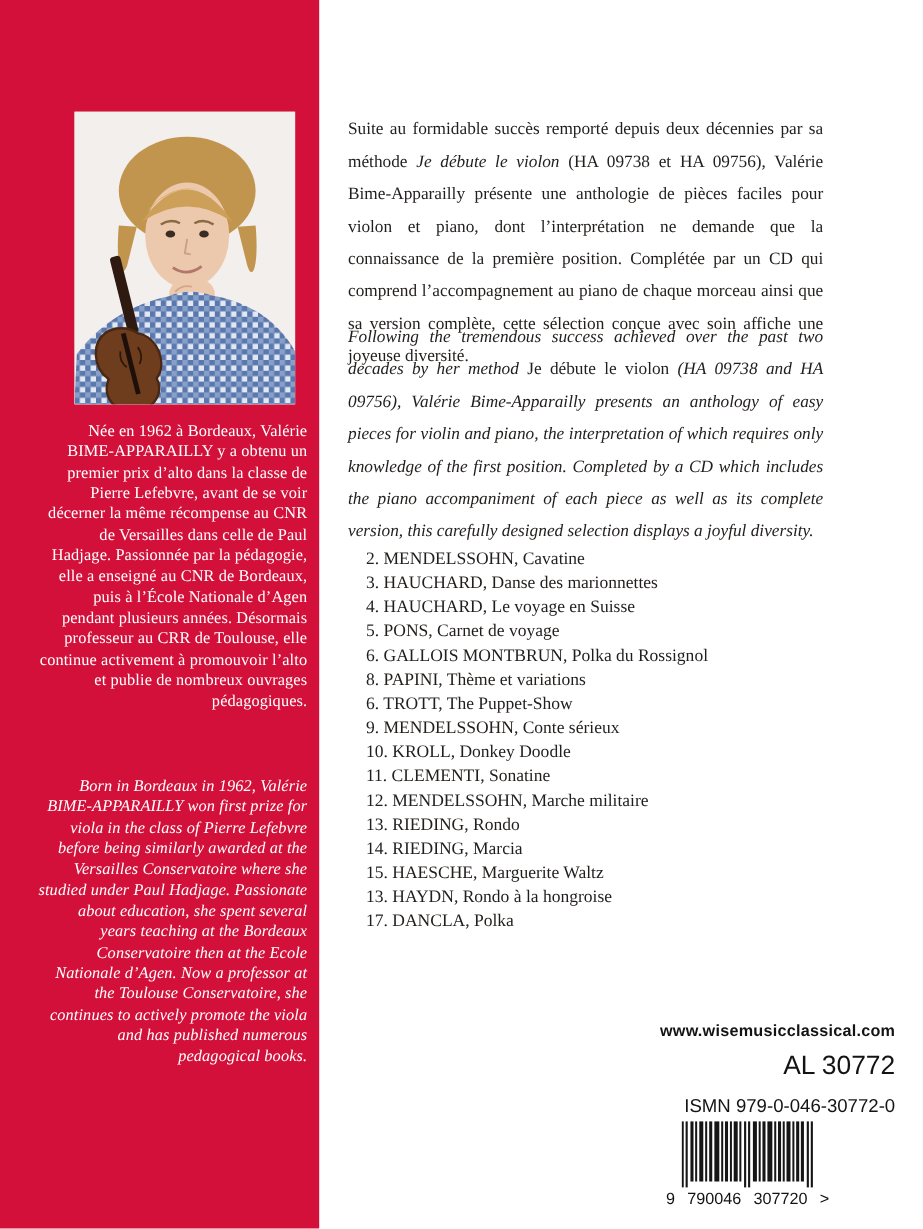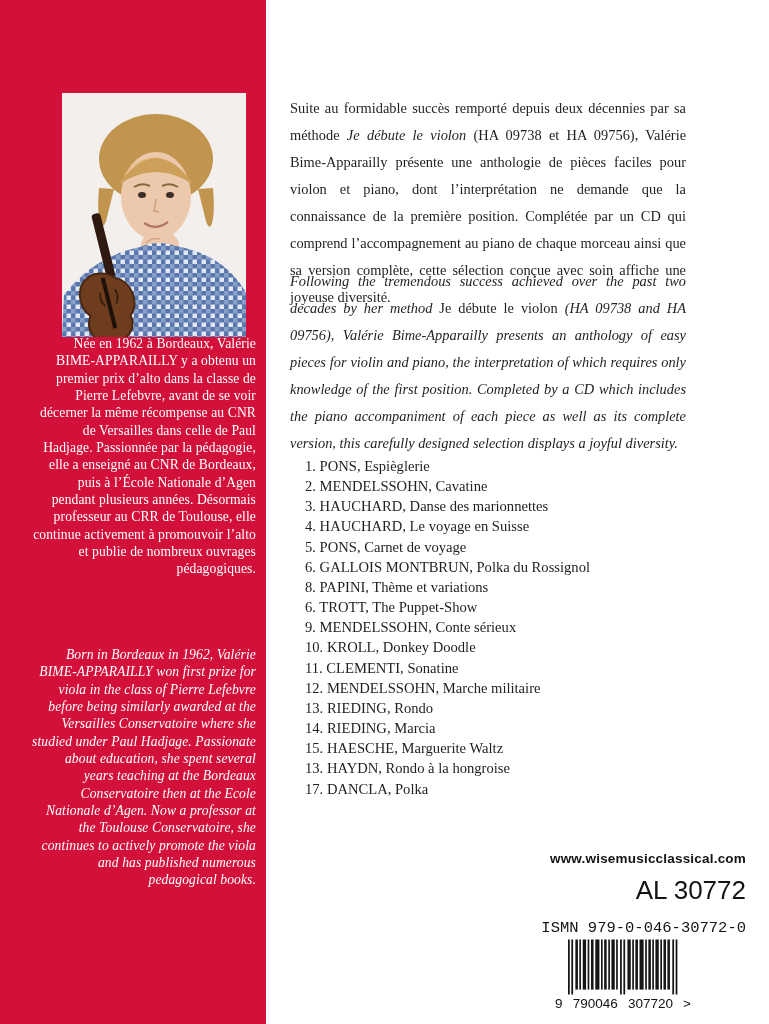--- a/index.html
+++ b/index.html
@@ -5,37 +5,37 @@
   html,body{margin:0;padding:0;background:#ffffff;}
   .page{
     position:relative;width:769px;height:1024px;background:#ffffff;
     overflow:hidden;font-family:"Liberation Serif",serif;color:#211e1c;
   }
   
   .red-band{position:absolute;left:0;top:0;width:266px;height:1024px;background:#d21039;}
   .photo{position:absolute;left:62px;top:93px;width:184px;height:244px;background:#f2efec;overflow:hidden;}
   .bio{position:absolute;left:32px;width:224px;margin:0;color:#ffffff;text-align:right;
        font-size:13.6px;line-height:17.35px;letter-spacing:0.1px;}
-  .bio-fr{top:335px;text-align:right;}
+  .bio-fr{top:350px;text-align:right;}
   .bio-en{top:646px;font-style:italic;}
   
   .intro{position:absolute;left:290px;width:396px;margin:0;text-align:justify;
          font-size:14.4px;line-height:27px;}
   .intro-fr{top:95px;}
   .intro-en{top:268px;font-style:italic;}
   .intro-fr .method{font-style:italic;}
   .intro-en .method{font-style:normal;}
   .tracklist{position:absolute;left:305px;top:456px;margin:0;padding:0;list-style:none;
              font-size:14.6px;line-height:20.15px;}
   
   .footer{position:absolute;left:500px;top:851px;width:246px;text-align:right;
           font-family:"Liberation Sans",sans-serif;color:#131313;}
   .website{font-size:13.5px;font-weight:700;letter-spacing:0.2px;}
-  .catalog{font-size:26px;margin-top:9px;}
-  .ismn{font-size:15.5px;margin-top:13px;font-family:Liberation Mono, monospace;}
+  .catalog{font-size:22px;margin-top:9px;}
+  .ismn{font-size:15.5px;margin-top:13px;}
   .barcode{margin-top:2px;}
   .bars{display:block;margin:0 auto;}
   .digits{display:flex;justify-content:space-between;width:136px;margin:1px auto 0;
           font-size:13.5px;color:#131313;}
 </style>
 </head>
 <body>
 
 <div class="page">
 
@@ -87,21 +87,20 @@
 
     <p class="bio bio-en">Born in Bordeaux in 1962, Valérie BIME-APPARAILLY won first prize for viola in the class of Pierre Lefebvre before being similarly awarded at the Versailles Conservatoire where she studied under Paul Hadjage. Passionate about education, she spent several years teaching at the Bordeaux Conservatoire then at the Ecole Nationale d’Agen. Now a professor at the Toulouse Conservatoire, she continues to actively promote the viola and has published numerous pedagogical books.</p>
   </aside>
 
   <main>
     <p class="intro intro-fr"><span>Suite au formidable succès remporté depuis deux décennies par sa méthode </span><span class="method">Je débute le violon</span><span> (HA 09738 et HA 09756), Valérie Bime-Apparailly présente une anthologie de pièces faciles pour violon et piano, dont l’interprétation ne demande que la connaissance de la première position. Complétée par un CD qui comprend l’accompagnement au piano de chaque morceau ainsi que sa version complète, cette sélection conçue avec soin affiche une joyeuse diversité.</span></p>
 
     <p class="intro intro-en"><span>Following the tremendous success achieved over the past two decades by her method </span><span class="method">Je débute le violon</span><span> (HA 09738 and HA 09756), Valérie Bime-Apparailly presents an anthology of easy pieces for violin and piano, the interpretation of which requires only knowledge of the first position. Completed by a CD which includes the piano accompaniment of each piece as well as its complete version, this carefully designed selection displays a joyful diversity.</span></p>
 
     <ol class="tracklist">
-      <li>1. PONS, Espièglerie</li>
       <li>2. MENDELSSOHN, Cavatine</li>
       <li>3. HAUCHARD, Danse des marionnettes</li>
       <li>4. HAUCHARD, Le voyage en Suisse</li>
       <li>5. PONS, Carnet de voyage</li>
       <li>6. GALLOIS MONTBRUN, Polka du Rossignol</li>
       <li>8. PAPINI, Thème et variations</li>
       <li>6. TROTT, The Puppet-Show</li>
       <li>9. MENDELSSOHN, Conte sérieux</li>
       <li>10. KROLL, Donkey Doodle</li>
       <li>11. CLEMENTI, Sonatine</li>

